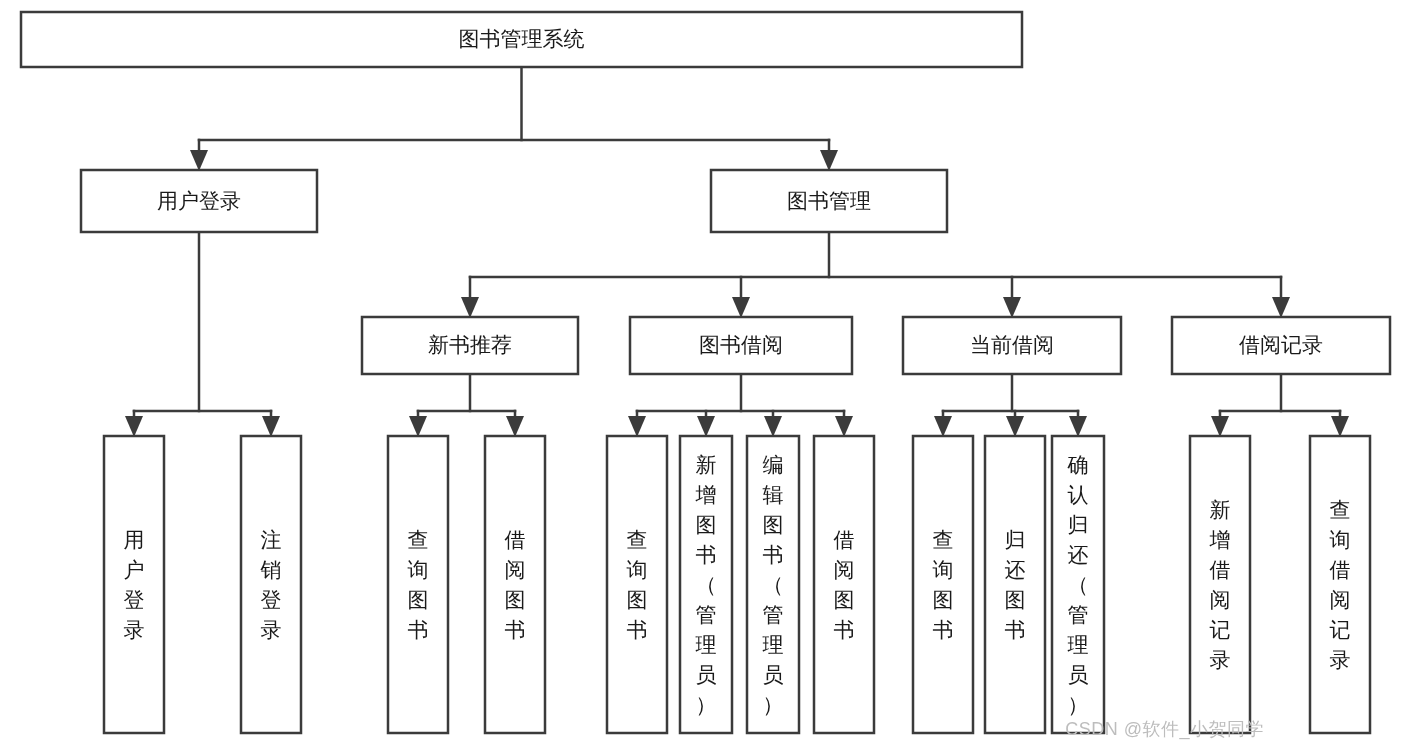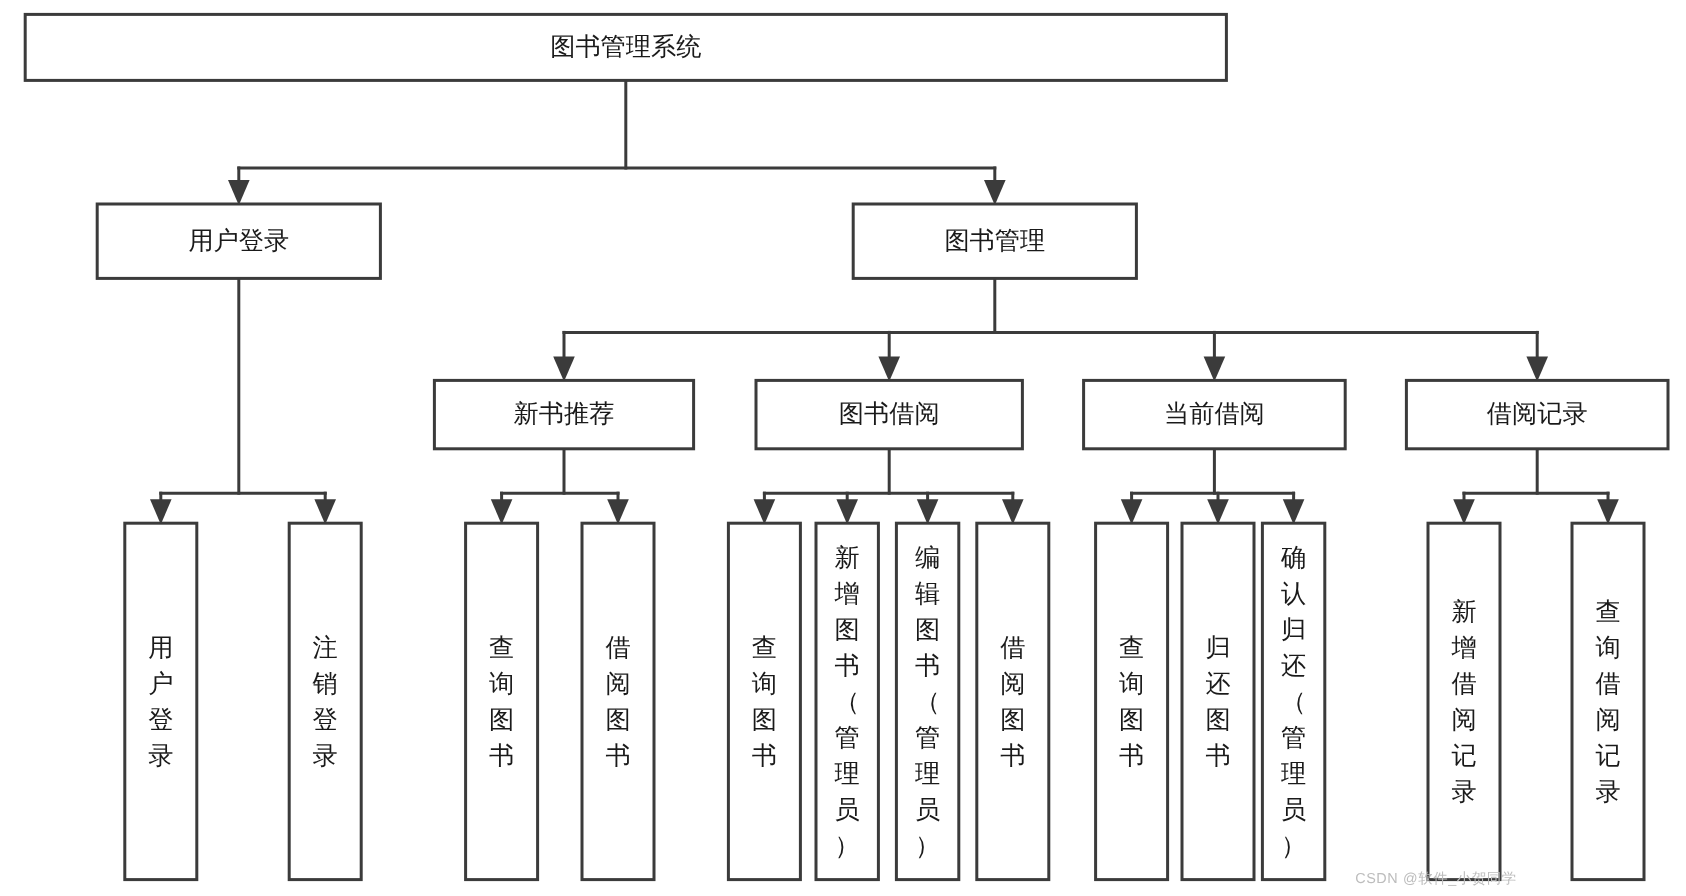--- a/index.html
+++ b/index.html
@@ -52,21 +52,21 @@
     font-family: "Liberation Sans", "DejaVu Sans", sans-serif;
     fill: #1a1a1a;
     font-size: 21px;
     text-anchor: middle;
   }
   .watermark {
     position: absolute;
     right: 8px;
     bottom: 6px;
     font-family: "Liberation Sans", "DejaVu Sans", sans-serif;
-    font-size: 12px;
+    font-size: 18px;
     color: #bdbdbd;
     white-space: nowrap;
     letter-spacing: 0.5px;
     user-select: none;
   }
 </style>
 </head>
 <body>
 
 <div id="diagram-root">

